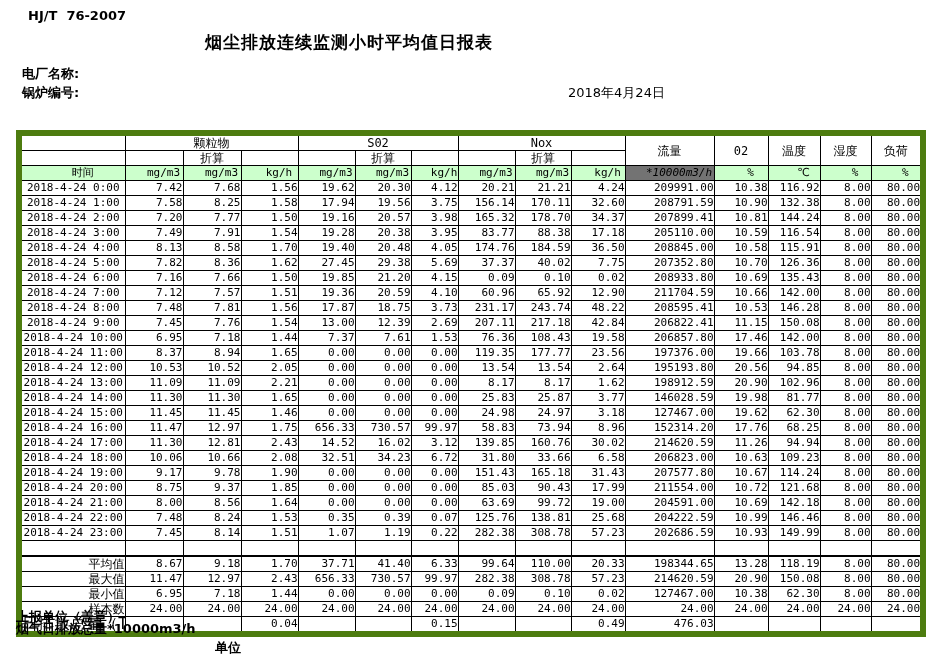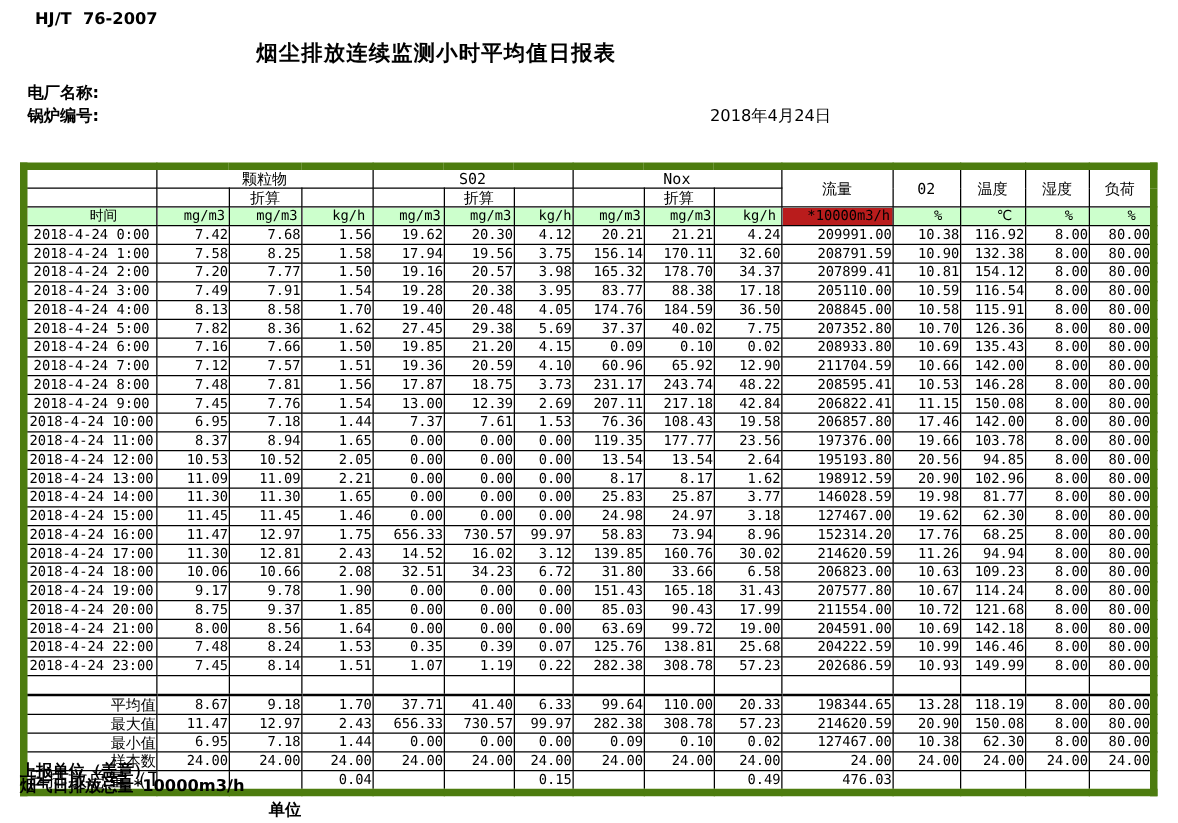--- a/index.html
+++ b/index.html
@@ -100,21 +100,21 @@
       <th style="background: rgb(204, 255, 204);">时间</th>
       <th style="background: rgb(204, 255, 204);">mg/m3</th>
       <th style="background: rgb(204, 255, 204);">mg/m3</th>
       <th style="background: rgb(204, 255, 204);">kg/h</th>
       <th style="background: rgb(204, 255, 204);">mg/m3</th>
       <th style="background: rgb(204, 255, 204);">mg/m3</th>
       <th style="background: rgb(204, 255, 204);">kg/h</th>
       <th style="background: rgb(204, 255, 204);">mg/m3</th>
       <th style="background: rgb(204, 255, 204);">mg/m3</th>
       <th style="background: rgb(204, 255, 204);">kg/h</th>
-      <th style="background: #b91c1c;">*10000m3/h</th>
+      <th style="background: #737373; font-style: italic;">*10000m3/h</th>
       <th style="background: rgb(204, 255, 204);">%</th>
       <th style="background: rgb(204, 255, 204);">℃</th>
       <th style="background: rgb(204, 255, 204);">%</th>
       <th style="background: rgb(204, 255, 204);">%</th>
     </tr>
   </thead>
   <tbody id="data-body">
       <tr>
         <td class="time-cell">2018-4-24 0:00</td>
         <td class="num">7.42</td>
@@ -155,21 +155,21 @@
         <td class="num">7.77</td>
         <td class="num">1.50</td>
         <td class="num">19.16</td>
         <td class="num">20.57</td>
         <td class="num">3.98</td>
         <td class="num">165.32</td>
         <td class="num">178.70</td>
         <td class="num">34.37</td>
         <td class="num">207899.41</td>
         <td class="num">10.81</td>
-        <td class="num">154.12</td>
+        <td class="num">144.24</td>
         <td class="num">8.00</td>
         <td class="num">80.00</td>
       </tr>
       <tr>
         <td class="time-cell">2018-4-24 3:00</td>
         <td class="num">7.49</td>
         <td class="num">7.91</td>
         <td class="num">1.54</td>
         <td class="num">19.28</td>
         <td class="num">20.38</td>

